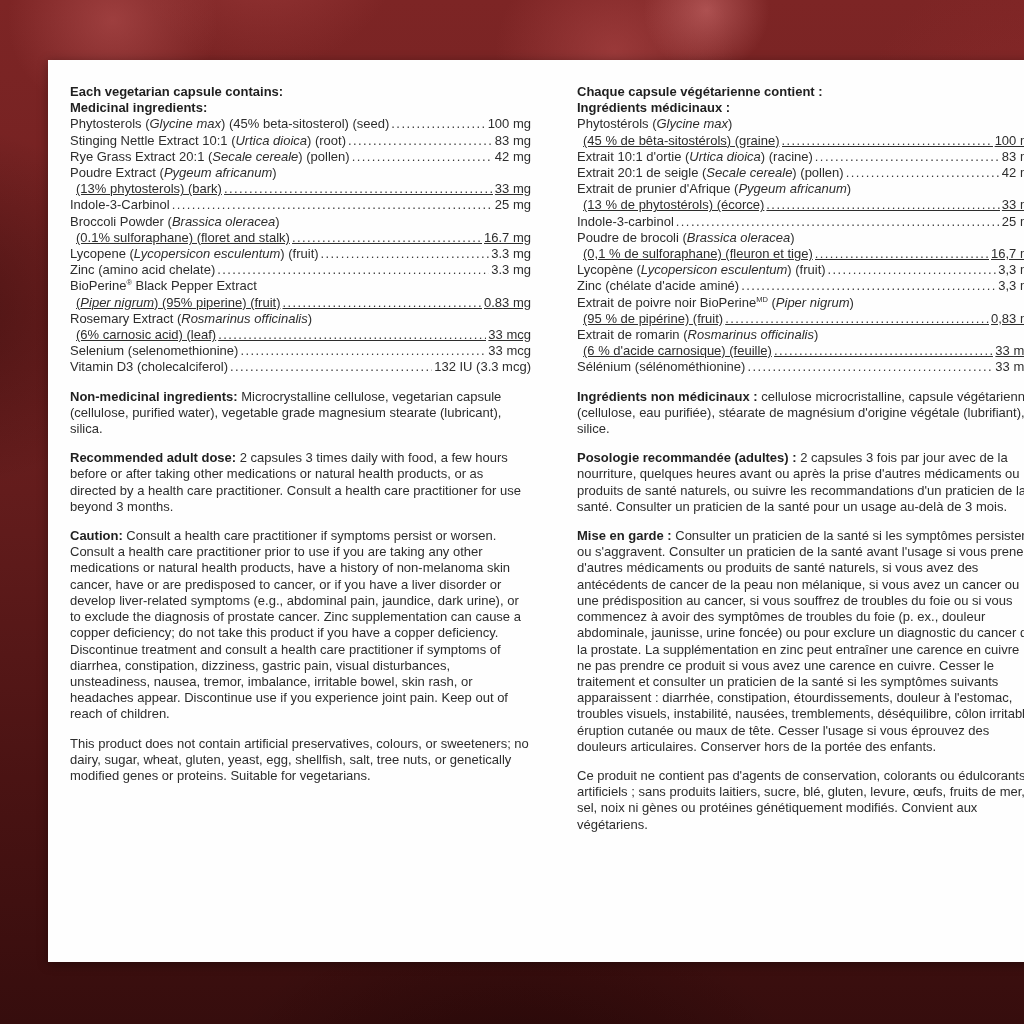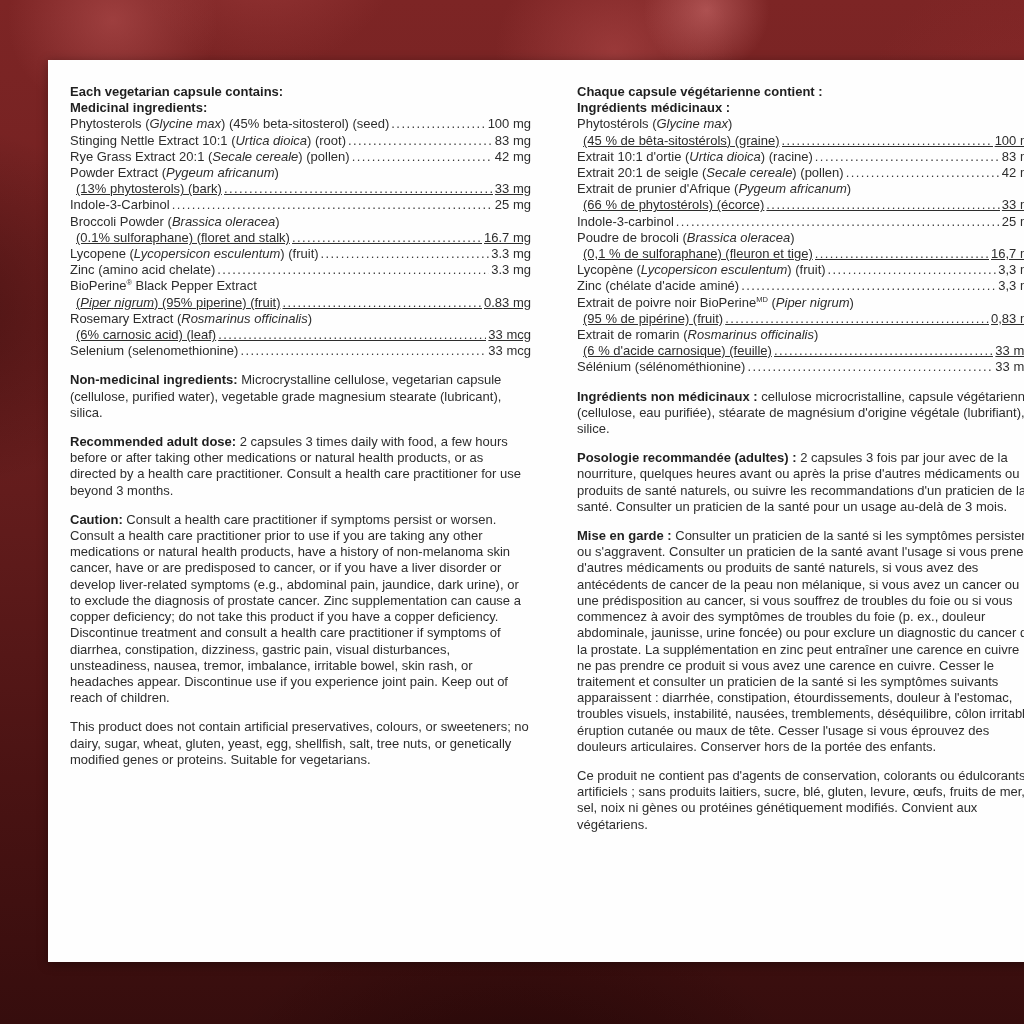--- a/index.html
+++ b/index.html
@@ -60,21 +60,21 @@
           <span class="txt"><span>Stinging Nettle Extract 10:1 (</span><i>Urtica dioica</i><span>) (root)</span></span>
           <span class="dots"></span>
           <span class="val">83 mg</span>
         </div>
         <div class="row">
           <span class="txt"><span>Rye Grass Extract 20:1 (</span><i>Secale cereale</i><span>) (pollen)</span></span>
           <span class="dots"></span>
           <span class="val">42 mg</span>
         </div>
         <div class="row">
-          <span class="txt"><span>Powder Extract (</span><i>Pygeum africanum</i><span>)</span></span>
+          <span class="txt"><span>Poudre Extract (</span><i>Pygeum africanum</i><span>)</span></span>
         </div>
         <div class="row cont">
           <span class="txt"><span>(13% phytosterols) (bark)</span></span>
           <span class="dots"></span>
           <span class="val">33 mg</span>
         </div>
         <div class="row">
           <span class="txt"><span>Indole-3-Carbinol</span></span>
           <span class="dots"></span>
           <span class="val">25 mg</span>
@@ -110,20 +110,25 @@
         </div>
         <div class="row cont">
           <span class="txt"><span>(6% carnosic acid) (leaf)</span></span>
           <span class="dots"></span>
           <span class="val">33 mcg</span>
         </div>
         <div class="row">
           <span class="txt"><span>Selenium (selenomethionine)</span></span>
           <span class="dots"></span>
           <span class="val">33 mcg</span>
+        </div>
+        <div class="row">
+          <span class="txt"><span>Vitamin D3 (cholecalciferol)</span></span>
+          <span class="dots"></span>
+          <span class="val">132 IU (3.3 mcg)</span>
         </div>
       </div>
     <div>
         <p class="para"><b>Non-medicinal ingredients: </b>Microcrystalline cellulose, vegetarian capsule (cellulose, purified water), vegetable grade magnesium stearate (lubricant), silica.</p>
         <p class="para"><b>Recommended adult dose: </b>2 capsules 3 times daily with food, a few hours before or after taking other medications or natural health products, or as directed by a health care practitioner. Consult a health care practitioner for use beyond 3 months.</p>
         <p class="para"><b>Caution: </b>Consult a health care practitioner if symptoms persist or worsen. Consult a health care practitioner prior to use if you are taking any other medications or natural health products, have a history of non-melanoma skin cancer, have or are predisposed to cancer, or if you have a liver disorder or develop liver-related symptoms (e.g., abdominal pain, jaundice, dark urine), or to exclude the diagnosis of prostate cancer. Zinc supplementation can cause a copper deficiency; do not take this product if you have a copper deficiency. Discontinue treatment and consult a health care practitioner if symptoms of diarrhea, constipation, dizziness, gastric pain, visual disturbances, unsteadiness, nausea, tremor, imbalance, irritable bowel, skin rash, or headaches appear. Discontinue use if you experience joint pain. Keep out of reach of children.</p>
         <p class="para it">This product does not contain artificial preservatives, colours, or sweeteners; no dairy, sugar, wheat, gluten, yeast, egg, shellfish, salt, tree nuts, or genetically modified genes or proteins. Suitable for vegetarians.</p>
       </div>
   </div>
   <div class="col">
@@ -145,21 +150,21 @@
         </div>
         <div class="row">
           <span class="txt"><span>Extrait 20:1 de seigle (</span><i>Secale cereale</i><span>) (pollen)</span></span>
           <span class="dots"></span>
           <span class="val">42 mg</span>
         </div>
         <div class="row">
           <span class="txt"><span>Extrait de prunier d'Afrique (</span><i>Pygeum africanum</i><span>)</span></span>
         </div>
         <div class="row cont">
-          <span class="txt"><span>(66 % de phytostérols) (écorce)</span></span>
+          <span class="txt"><span>(13 % de phytostérols) (écorce)</span></span>
           <span class="dots"></span>
           <span class="val">33 mg</span>
         </div>
         <div class="row">
           <span class="txt"><span>Indole-3-carbinol</span></span>
           <span class="dots"></span>
           <span class="val">25 mg</span>
         </div>
         <div class="row">
           <span class="txt"><span>Poudre de brocoli (</span><i>Brassica oleracea</i><span>)</span></span>

